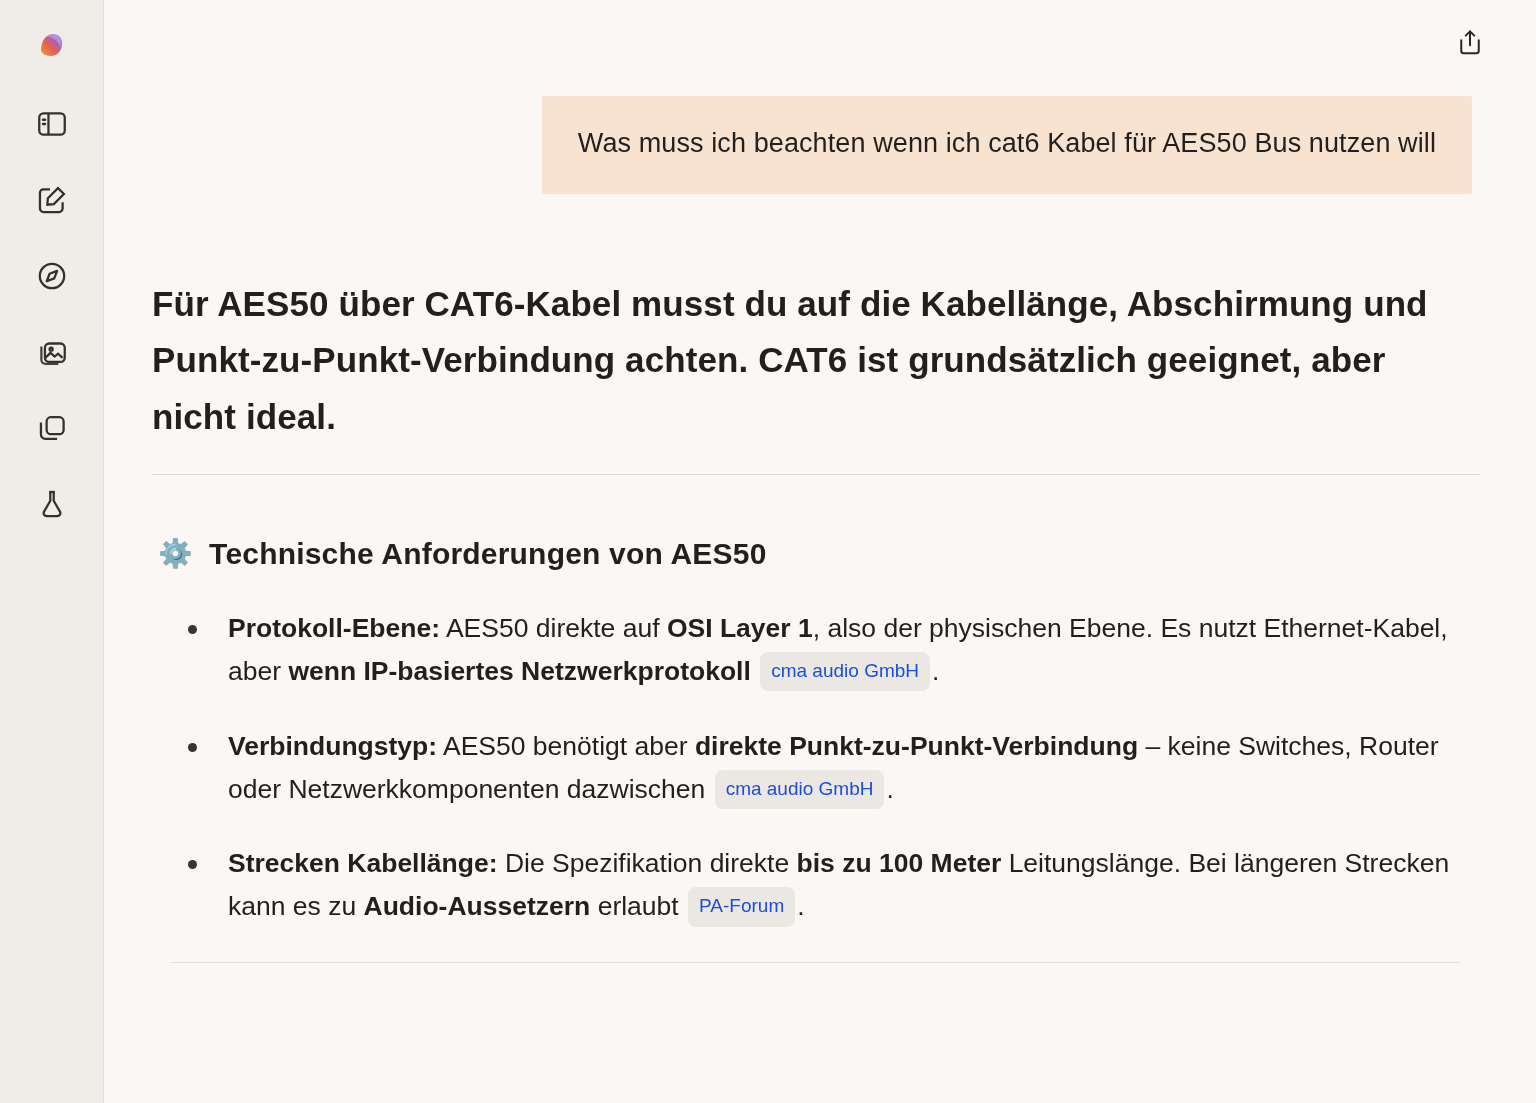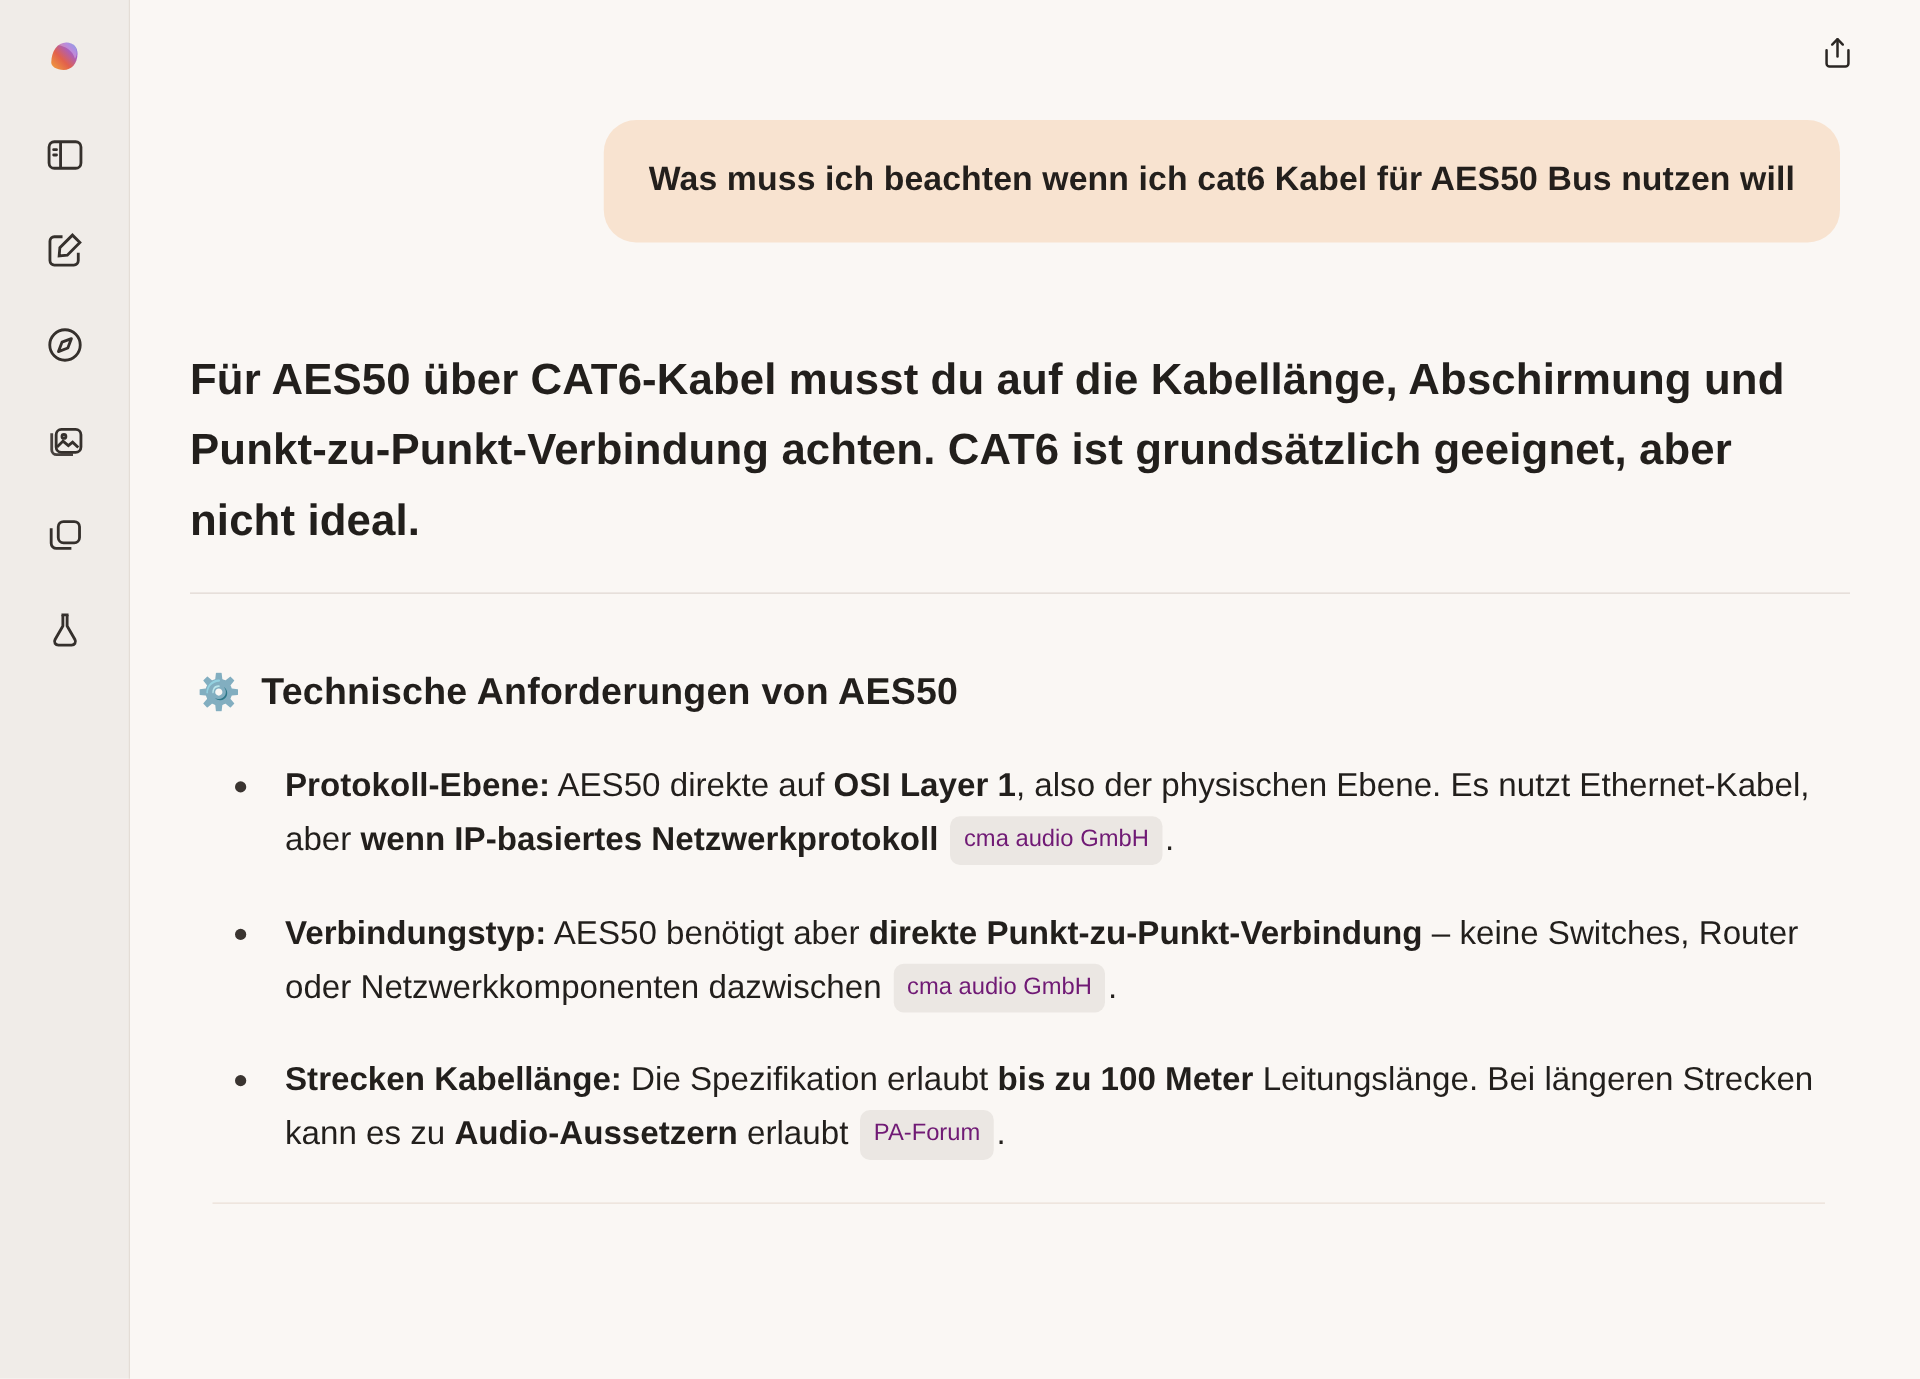--- a/index.html
+++ b/index.html
@@ -60,27 +60,26 @@
     padding: 96px 56px 0 48px;
     max-width: 1432px;
   }
 
   .user-bubble {
     margin-left: auto;
     margin-right: 8px;
     max-width: 1060px;
     width: fit-content;
     background: #f8e3d0;
-    border-radius: 26px;
+    border-radius: 2px;
     padding: 26px 36px 28px 36px;
     font-size: 27px;
     line-height: 1.62;
     color: #231f1c;
     letter-spacing: .1px;
-    font-weight: bold;
   }
 
   .answer {
     margin-top: 82px;
     color: #221f1c;
   }
   .lead {
     font-size: 35px;
     line-height: 1.62;
     font-weight: 700;
@@ -132,21 +131,21 @@
     border-radius: 50%;
     background: #3a3430;
   }
   .b { font-weight: 700; }
   .cite {
     display: inline-block;
     background: #ebe7e3;
     border-radius: 8px;
     font-size: 19px;
     padding: 4px 11px 5px 11px;
-    color: #701a75;
+    color: #1d4ed8;
     vertical-align: 3px;
     margin: 0 2px;
     white-space: nowrap;
     cursor: pointer;
   }
   .bottom-rule {
     height: 1px;
     background: #eadfd6;
     margin: 34px 20px 0 18px;
   }
@@ -266,21 +265,21 @@
 
           <li>
             <span class="b">Protokoll-Ebene:</span><span> AES50 direkte auf </span><span class="b">OSI Layer 1</span><span>, also der physischen Ebene. Es nutzt Ethernet-Kabel, aber </span><span class="b">wenn IP-basiertes Netzwerkprotokoll</span>&nbsp;<span class="cite">cma audio GmbH</span><span>.</span>
           </li>
 
           <li>
             <span class="b">Verbindungstyp:</span><span> AES50 benötigt aber </span><span class="b">direkte Punkt-zu-Punkt-Verbindung</span><span> – keine Switches, Router oder Netzwerkkomponenten dazwischen </span><span class="cite">cma audio GmbH</span><span>.</span>
           </li>
 
           <li>
-            <span class="b">Strecken Kabellänge:</span><span> Die Spezifikation erlaubt </span><span class="b">bis zu 100 Meter</span><span> Leitungslänge. Bei längeren Strecken kann es zu </span><span class="b">Audio-Aussetzern</span><span> erlaubt </span><span class="cite">PA-Forum</span><span>.</span>
+            <span class="b">Strecken Kabellänge:</span><span> Die Spezifikation direkte </span><span class="b">bis zu 100 Meter</span><span> Leitungslänge. Bei längeren Strecken kann es zu </span><span class="b">Audio-Aussetzern</span><span> erlaubt </span><span class="cite">PA-Forum</span><span>.</span>
           </li>
 
         </ul>
 
         <div class="bottom-rule"></div>
       </div>
     </div>
   </section>
 </div>
 

